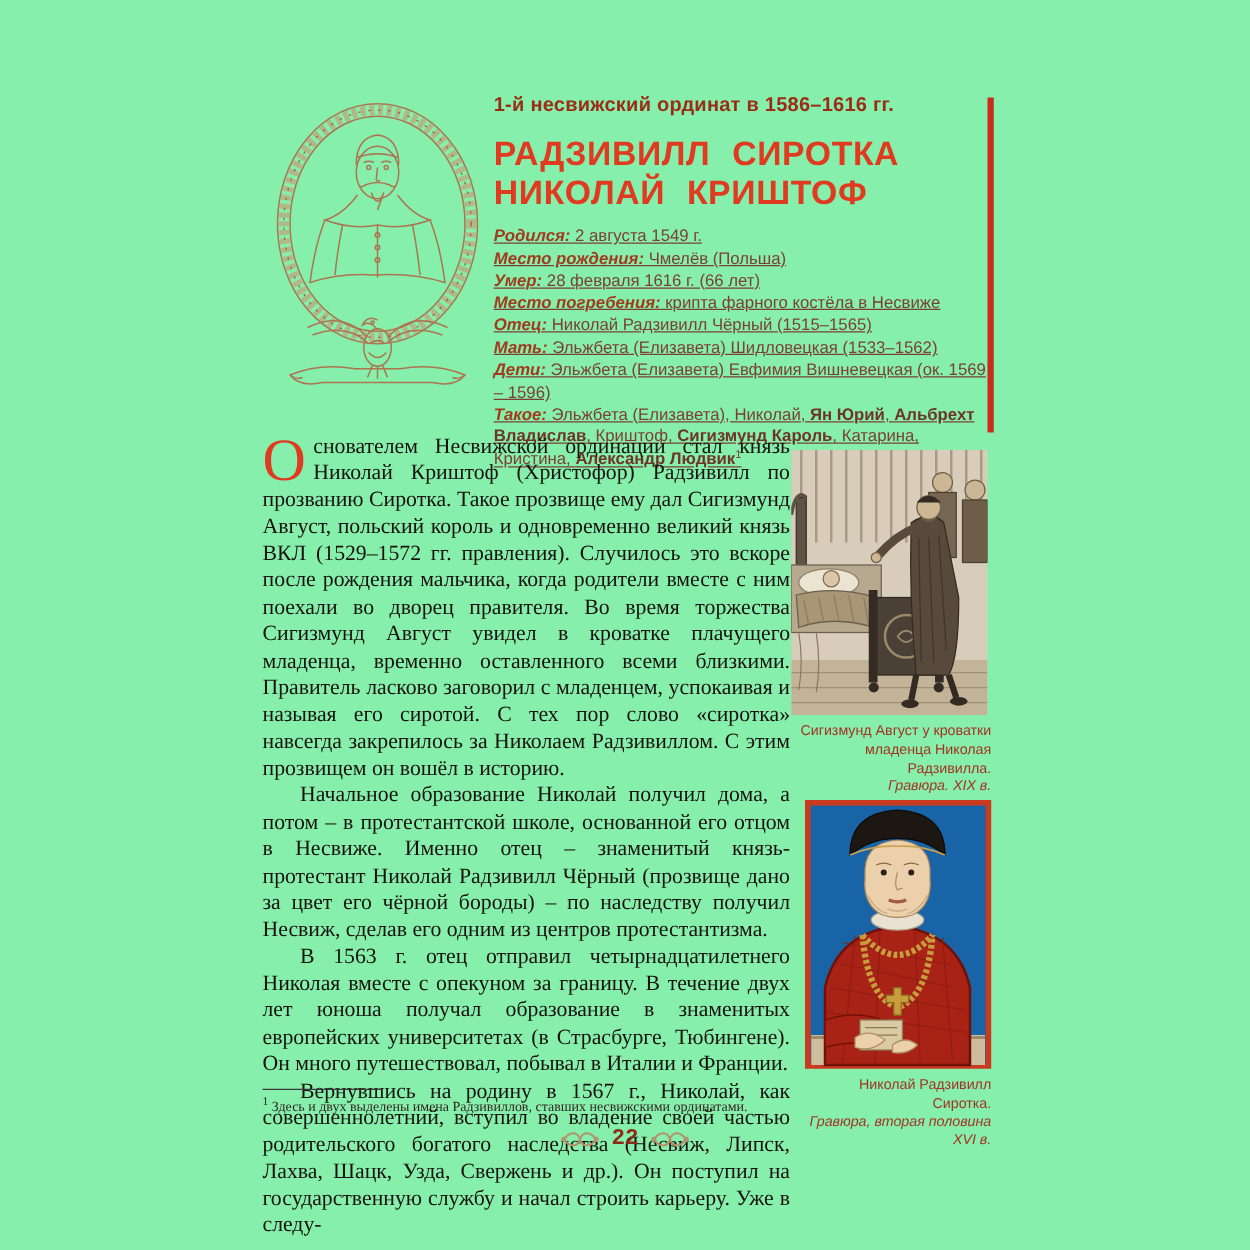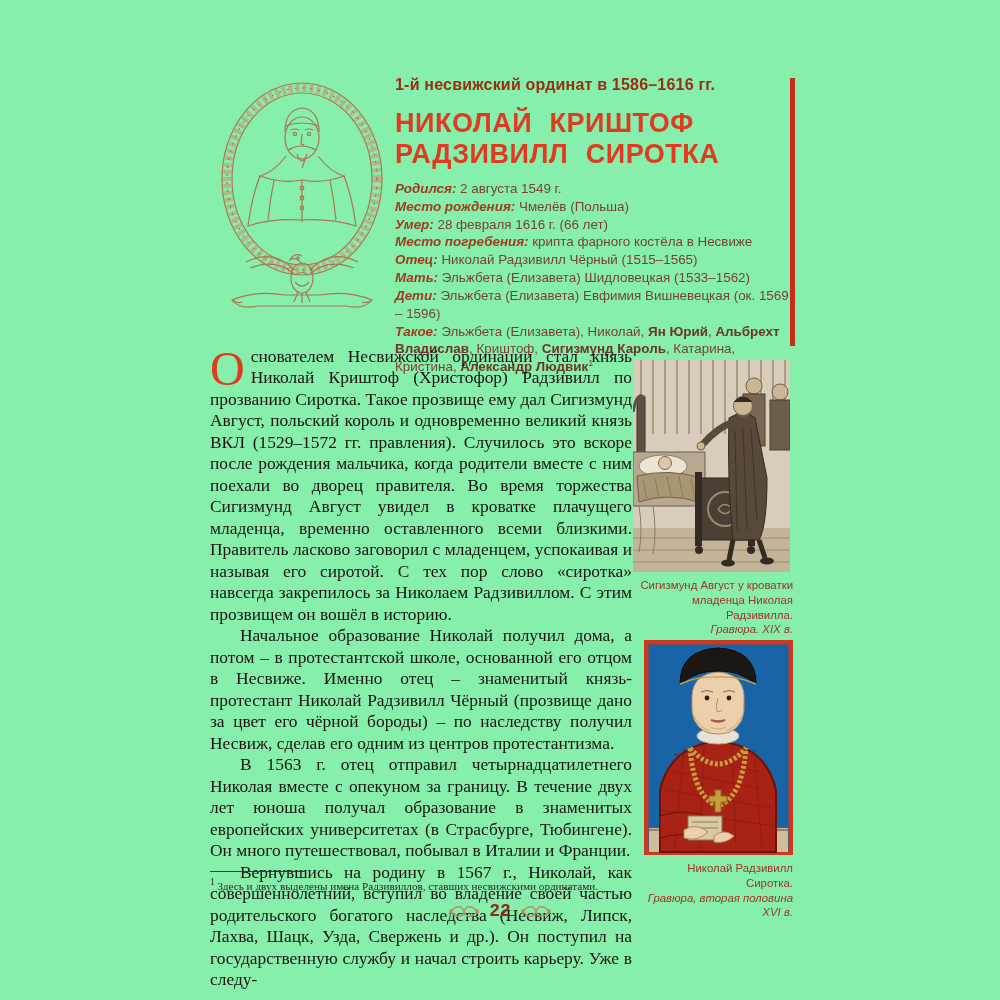--- a/index.html
+++ b/index.html
@@ -6,21 +6,21 @@
   .page{position:relative;width:1000px;height:1000px;background:#86efac;overflow:hidden;
         font-family:"Liberation Sans",sans-serif;}
 
   
   .portrait-box{position:absolute;left:212px;top:76px;width:180px;height:250px;}
   .head-block{position:absolute;left:395px;top:76px;width:398px;}
   .kicker{font-size:16px;font-weight:bold;color:#9b2c15;letter-spacing:.2px;}
   .title{margin-top:14px;font-size:27px;font-weight:bold;color:#e03a20;
          line-height:1.13;word-spacing:.35em;letter-spacing:.5px;}
   .bio{margin-top:11px;font-size:13.4px;line-height:1.33;color:#7c4033;}
-  .bio-row{margin:0;}
+  .bio-row{margin:0;text-decoration:underline;}
   .bio-label{font-weight:bold;font-style:italic;color:#a23a1f;}
   .bio .b{font-weight:bold;color:#6e3426;}
   .bio sup{font-size:9px;}
   .red-bar{position:absolute;left:790px;top:78px;width:5px;height:268px;background:#c62d18;}
 
   
   .article{position:absolute;left:210px;top:346px;width:422px;
            font-family:"Liberation Serif",serif;font-size:17.4px;line-height:1.235;
            color:#17120e;text-align:justify;}
   .article p{margin:0;}
@@ -84,22 +84,22 @@
 
         <path d="M20,224 Q44,214 72,219 L108,219 Q136,214 160,224 Q152,234 134,230 L46,230 Q28,234 20,224 Z"></path>
         <path d="M20,224 Q26,228 30,226 M160,224 Q154,228 150,226"></path>
       </g>
     </svg>
   </div>
 
   <div class="head-block">
     <div class="kicker">1-й несвижский ординат в 1586–1616 гг.</div>
     <div class="title">
+      <div>РАДЗИВИЛЛ СИРОТКА</div>
       <div>НИКОЛАЙ КРИШТОФ</div>
-      <div>РАДЗИВИЛЛ СИРОТКА</div>
     </div>
     <div class="bio">
         <div class="bio-row"><span class="bio-label">Родился:</span><span> 2 августа 1549 г.</span></div>
         <div class="bio-row"><span class="bio-label">Место рождения:</span><span> Чмелёв (Польша)</span></div>
         <div class="bio-row"><span class="bio-label">Умер:</span><span> 28 февраля 1616 г. (66 лет)</span></div>
         <div class="bio-row"><span class="bio-label">Место погребения:</span><span> крипта фарного костёла в Несвиже</span></div>
         <div class="bio-row"><span class="bio-label">Отец:</span><span> Николай Радзивилл Чёрный (1515–1565)</span></div>
         <div class="bio-row"><span class="bio-label">Мать:</span><span> Эльжбета (Елизавета) Шидловецкая (1533–1562)</span></div>
         <div class="bio-row"><span class="bio-label">Дети:</span><span> Эльжбета (Елизавета) Евфимия Вишневецкая (ок. 1569 – 1596)</span></div>
         <div class="bio-row"><span class="bio-label">Такое:</span><span> Эльжбета (Елизавета), Николай, </span><span class="b">Ян Юрий</span><span>, </span><span class="b">Альбрехт Владислав</span><span>, Криштоф, </span><span class="b">Сигизмунд Кароль</span><span>, Катарина, Кристина, </span><span class="b">Александр Людвик</span><sup>1</sup></div>

